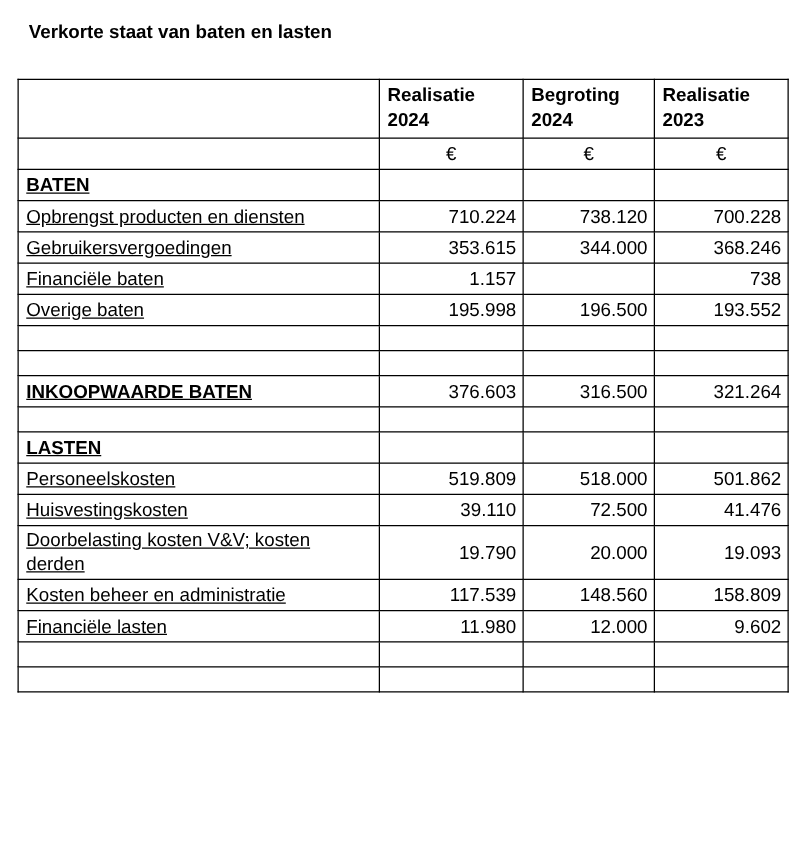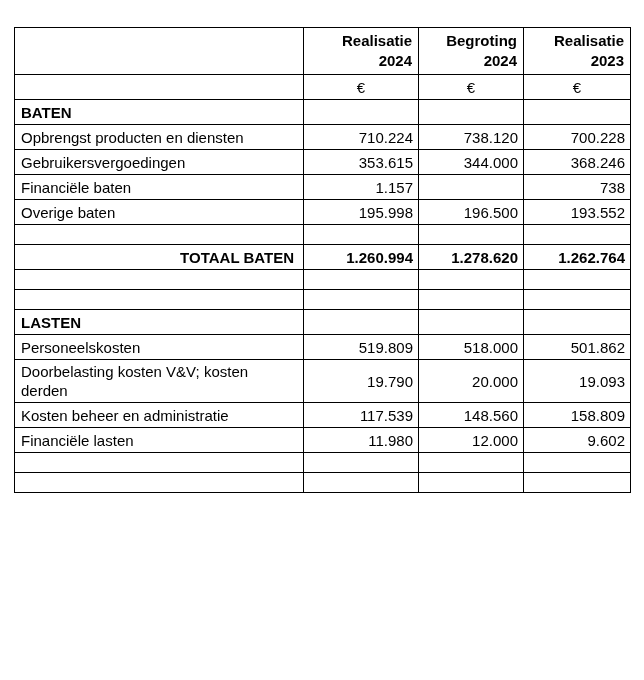--- a/index.html
+++ b/index.html
@@ -30,54 +30,56 @@
   col.c1 { width: 289px; }
   col.c2 { width: 115px; }
   col.c3 { width: 105px; }
   col.c4 { width: 107px; }
   th, td {
     border: 1px solid #000000;
     vertical-align: middle;
     overflow: hidden;
   }
   th {
-    text-align: right;
+    text-align: left;
     font-weight: bold;
     padding: 2px 6px;
   }
   th .hline {
     display: block;
     line-height: 20px;
   }
   tr.header-row { height: 47px; }
   tr.unit-row { height: 25px; }
   tr.unit-row td {
     text-align: center;
     padding: 2px 5px;
   }
   td.label {
     padding: 2px 9px 2px 6px;
     line-height: 19px;
     text-align: left;
+    text-decoration: underline;
   }
   td.num {
     padding: 2px 5px;
     text-align: right;
     line-height: 19px;
   }
   tr.row-normal, tr.row-section, tr.row-total { height: 25px; }
   tr.row-spacer { height: 20px; }
   tr.row-section td.label { font-weight: bold; }
   tr.row-total td { font-weight: bold; }
   tr.row-total td.label { text-align: right; }
 </style>
 </head>
 <body>
 
 <div>
+  <div class="doc-title">Verkorte staat van baten en lasten</div>
 
   <table class="statement">
     <colgroup>
       <col class="c1">
         <col class="c2">
         <col class="c3">
         <col class="c4">
     </colgroup>
     <thead>
       <tr class="header-row">
@@ -135,49 +137,55 @@
     <td class="num">195.998</td>
     <td class="num">196.500</td>
     <td class="num">193.552</td>
   </tr>
         <tr class="row-spacer">
     <td class="label"></td>
     <td class="num"></td>
     <td class="num"></td>
     <td class="num"></td>
   </tr>
-        <tr class="row-total">
-    <td class="label">TOTAAL BATEN</td>
-    <td class="num">1.260.994</td>
-    <td class="num">1.278.620</td>
-    <td class="num">1.262.764</td>
-  </tr>
-        <tr class="row-spacer">
-    <td class="label"></td>
-    <td class="num"></td>
-    <td class="num"></td>
-    <td class="num"></td>
+        <tr class="row-spacer">
+    <td class="label"></td>
+    <td class="num"></td>
+    <td class="num"></td>
+    <td class="num"></td>
+  </tr>
+        <tr class="row-section">
+    <td class="label">INKOOPWAARDE BATEN</td>
+    <td class="num">376.603</td>
+    <td class="num">316.500</td>
+    <td class="num">321.264</td>
   </tr>
         <tr class="row-spacer">
     <td class="label"></td>
     <td class="num"></td>
     <td class="num"></td>
     <td class="num"></td>
   </tr>
         <tr class="row-section">
     <td class="label">LASTEN</td>
     <td class="num"></td>
     <td class="num"></td>
     <td class="num"></td>
   </tr>
         <tr class="row-normal">
     <td class="label">Personeelskosten</td>
     <td class="num">519.809</td>
     <td class="num">518.000</td>
     <td class="num">501.862</td>
+  </tr>
+        <tr class="row-normal">
+    <td class="label">Huisvestingskosten</td>
+    <td class="num">39.110</td>
+    <td class="num">72.500</td>
+    <td class="num">41.476</td>
   </tr>
         <tr class="row-normal">
     <td class="label">Doorbelasting kosten V&amp;V; kosten derden</td>
     <td class="num">19.790</td>
     <td class="num">20.000</td>
     <td class="num">19.093</td>
   </tr>
         <tr class="row-normal">
     <td class="label">Kosten beheer en administratie</td>
     <td class="num">117.539</td>

